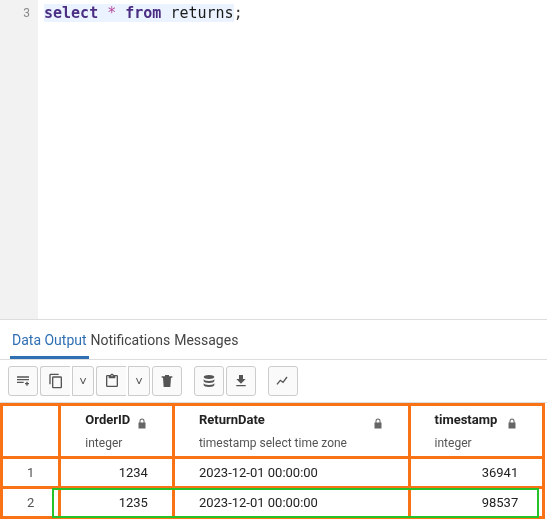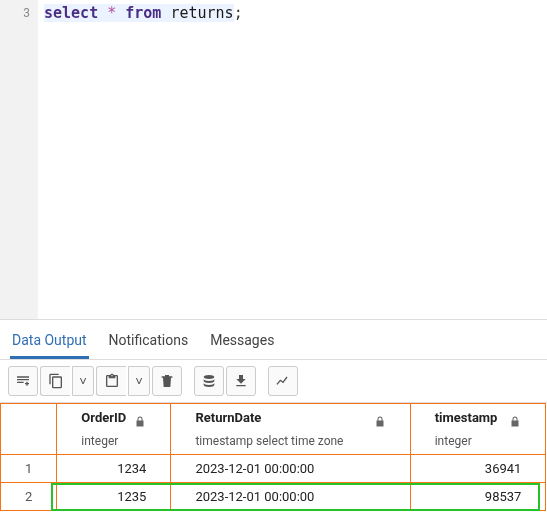--- a/index.html
+++ b/index.html
@@ -38,21 +38,20 @@
     display: inline-block;
     padding: 0 0;
   }
   .kw { color: #4b2e83; font-weight: bold; }
   .star { color: #b84f9e; }
   .ident { color: #1a1a1a; }
   .punct { color: #333; }
 
   .tabs {
     display: flex;
-    gap: 18px;
     padding: 8px 10px 0 10px;
     font-size: 14px;
     color: #444;
   }
   .tab {
     padding: 4px 2px 8px 2px;
     cursor: pointer;
   }
   .tab.active {
     color: #2f6fb3;
@@ -81,21 +80,21 @@
   }
   .btn svg { width: 16px; height: 16px; }
   .btn.split-left { border-top-right-radius: 0; border-bottom-right-radius: 0; border-right: none; }
   .btn.split-right { border-top-left-radius: 0; border-bottom-left-radius: 0; width: 22px; }
 
   .grid {
     width: 100%;
     border-collapse: collapse;
   }
   .grid th, .grid td {
-    border: 1px solid #f97316;
+    border: 3px solid #f97316;
     padding: 6px 24px;
     text-align: left;
     vertical-align: top;
   }
   .grid th {
     background: #fff;
     font-weight: normal;
   }
   .col-name { font-weight: bold; font-size: 13px; display: block; color: #222; }
   .col-type { font-size: 12px; color: #555; display: block; margin-top: 9px; }

